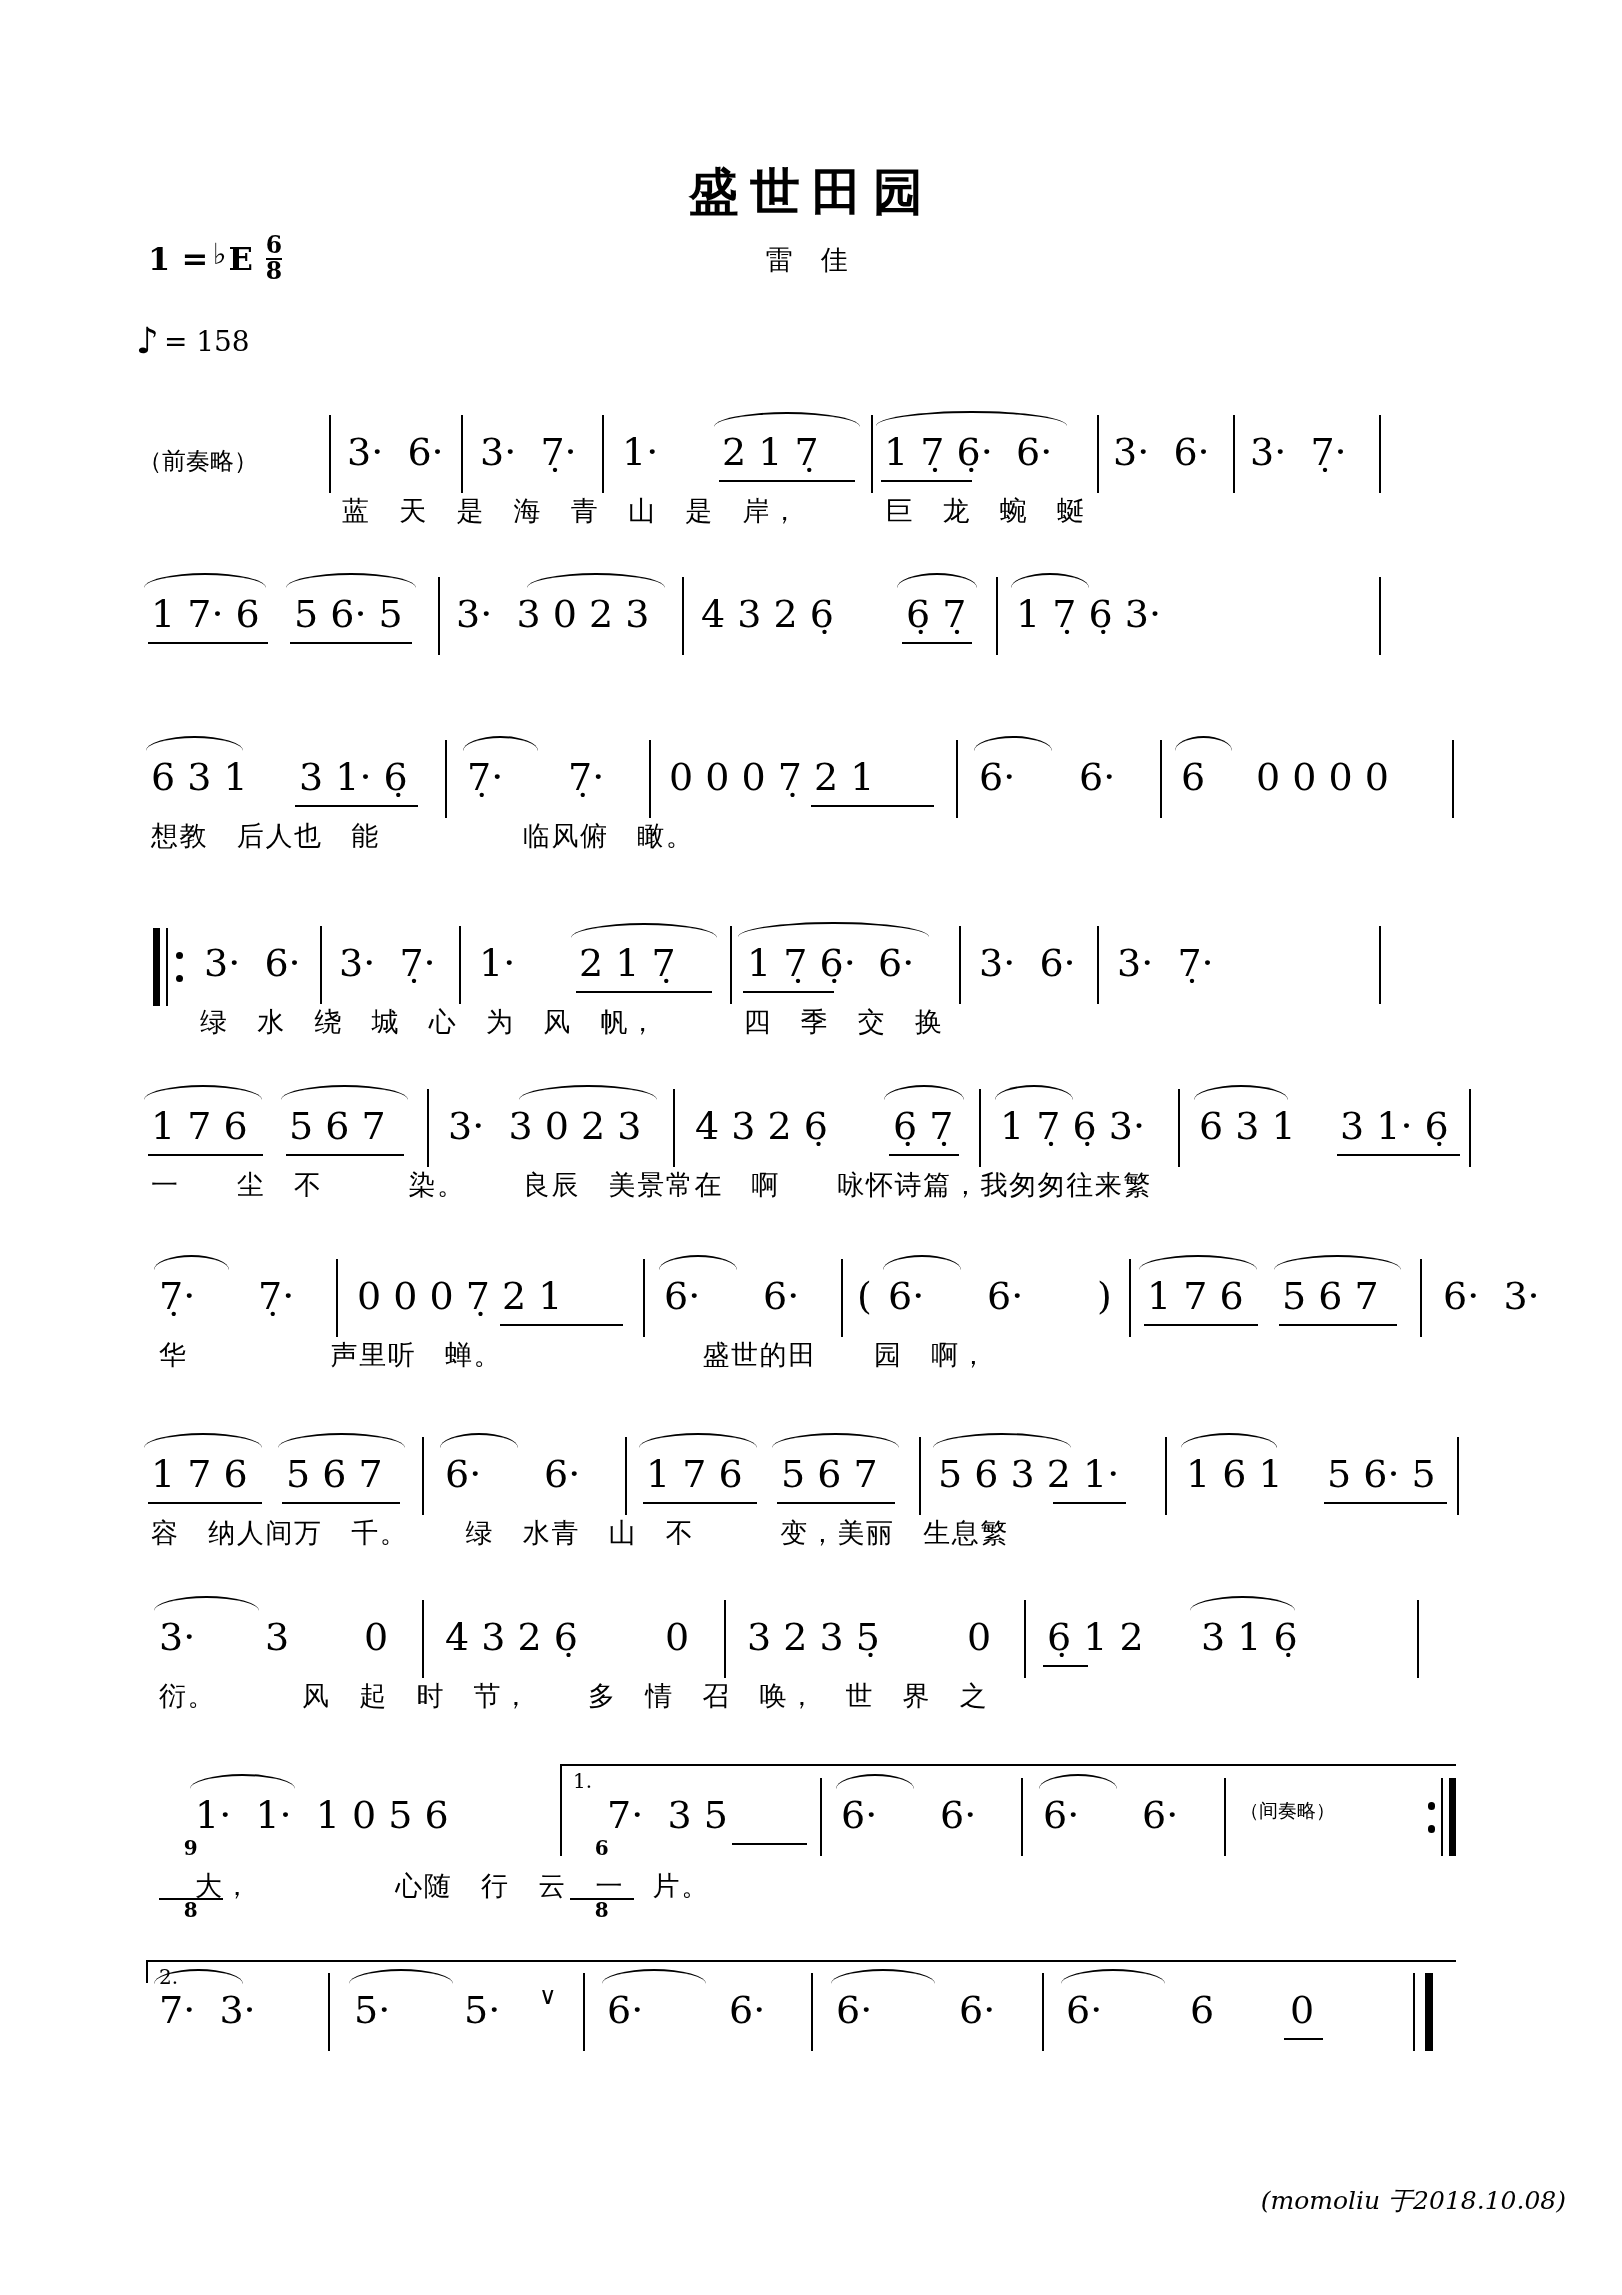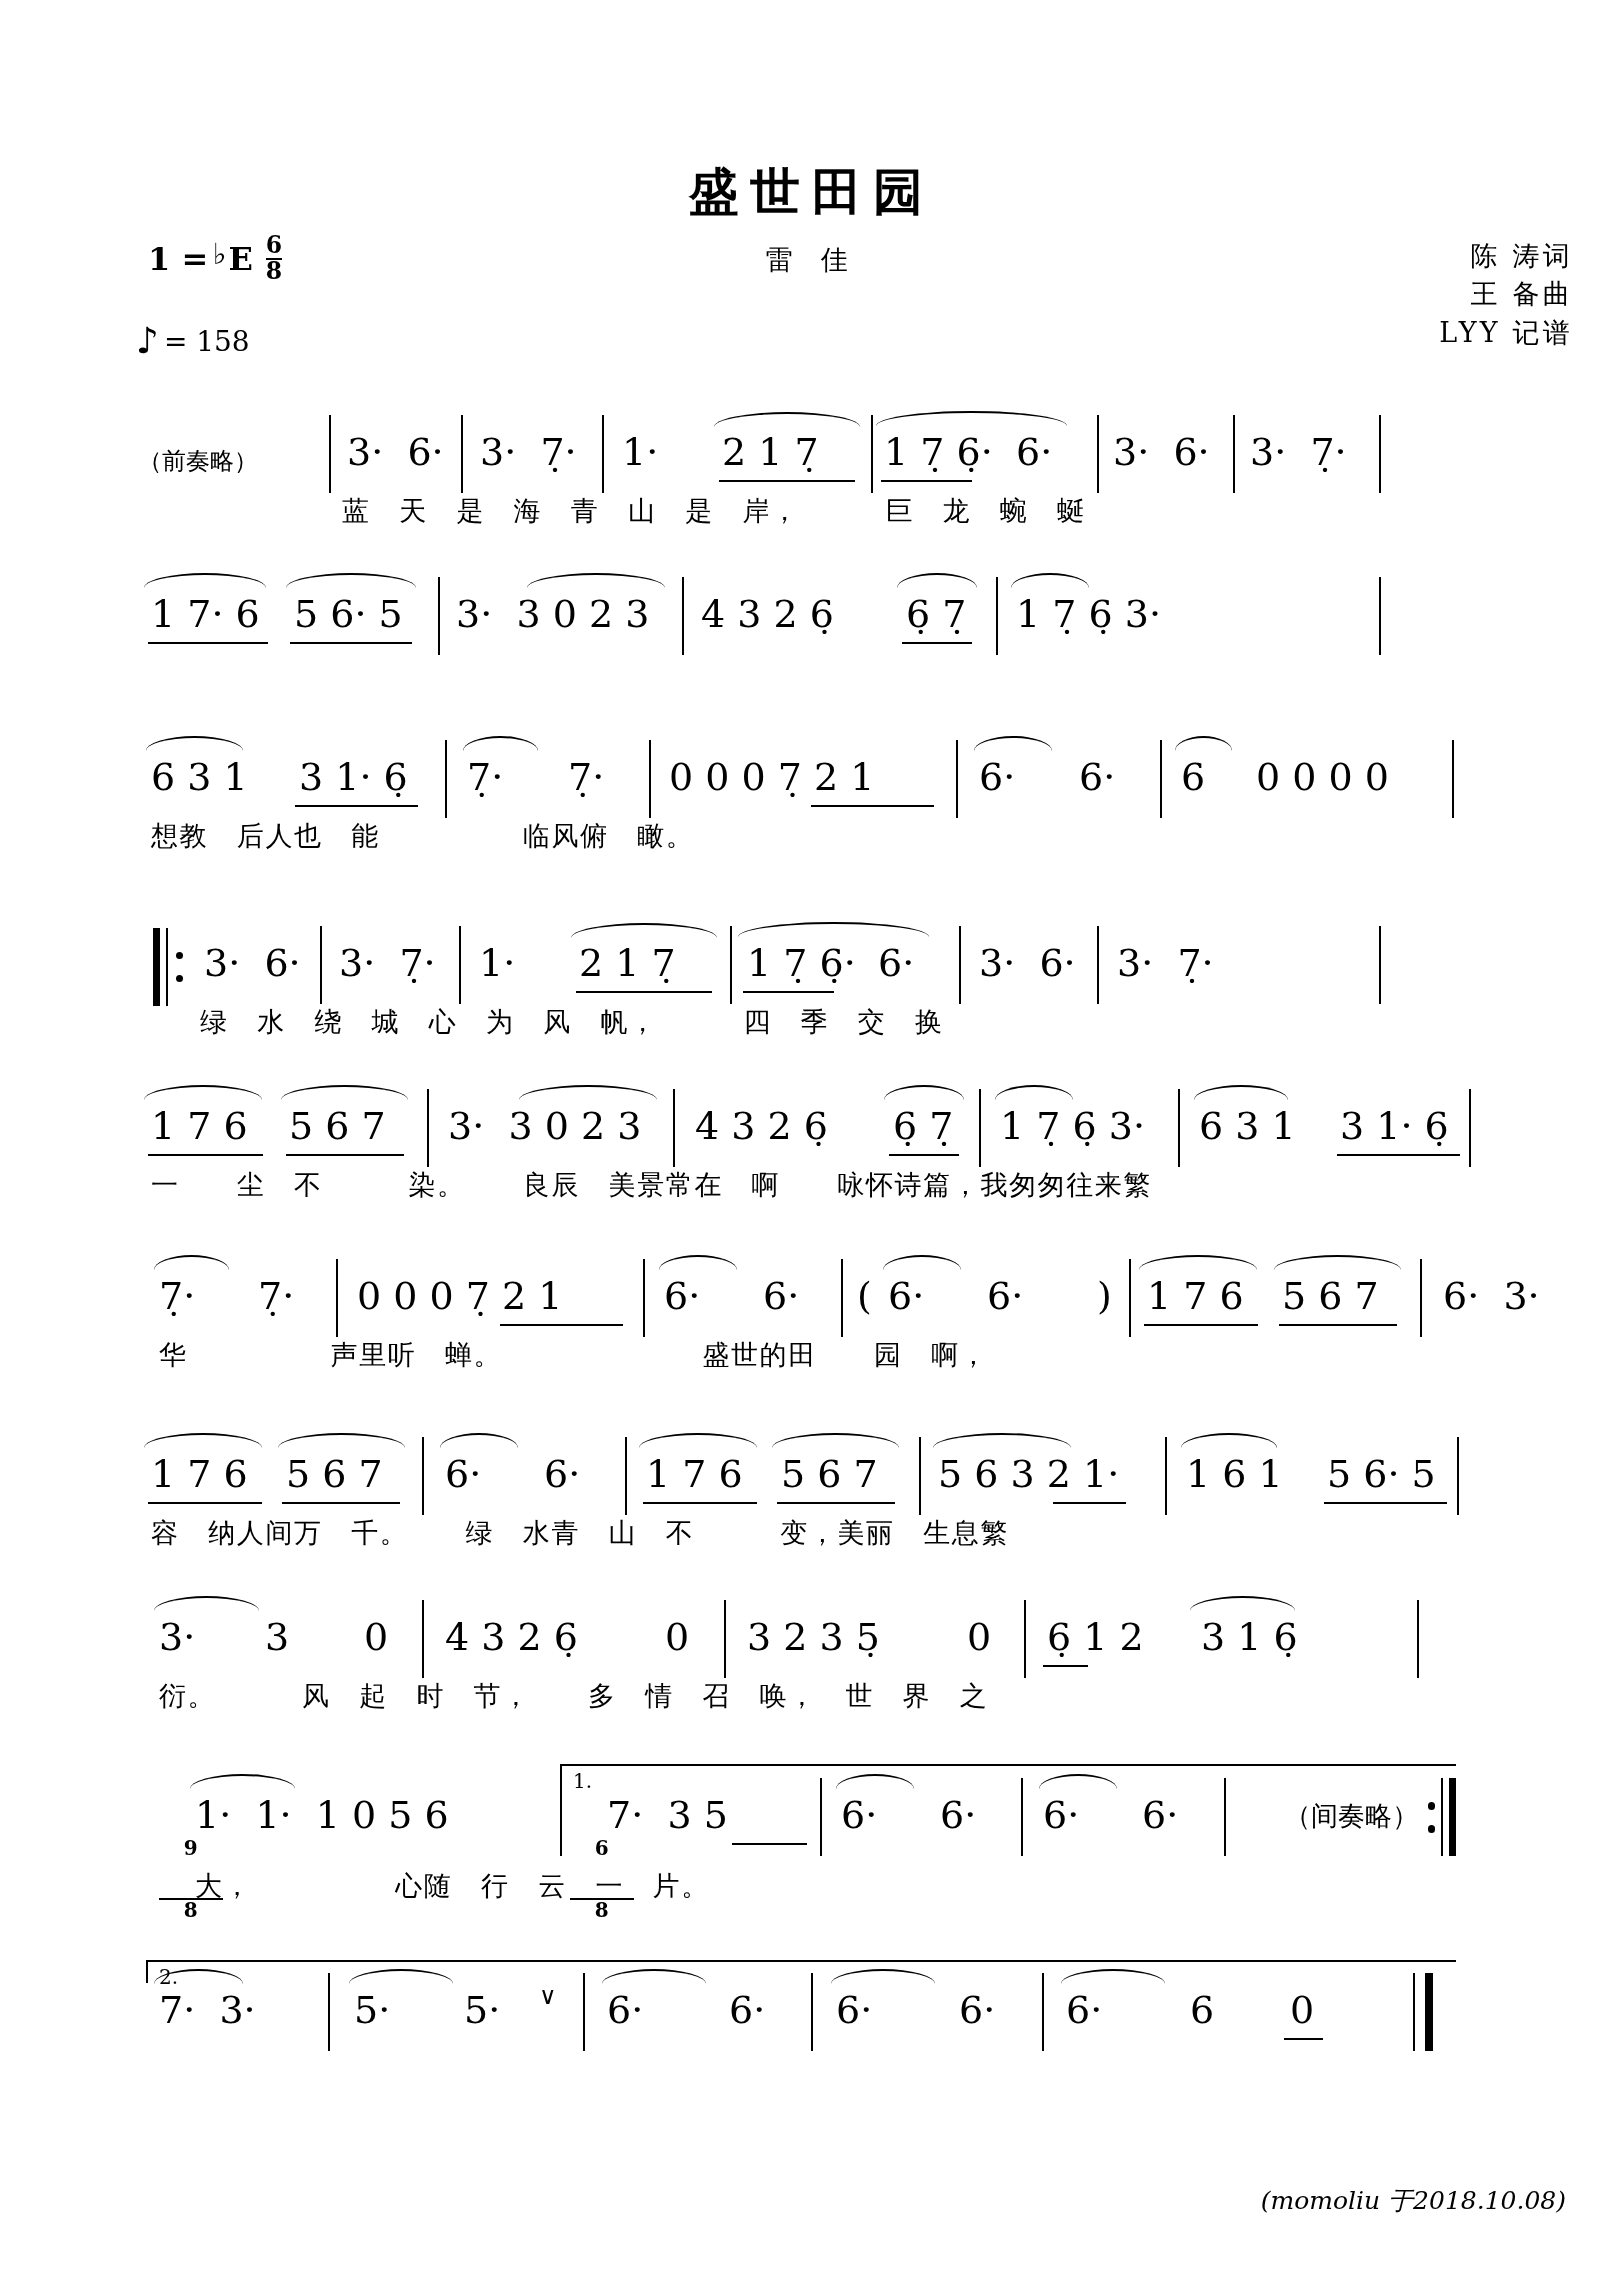--- a/index.html
+++ b/index.html
@@ -191,25 +191,20 @@
         <span class="num">6</span>
         <span class="den">8</span>
       </span>
     </div>
 
     <div class="tempo">
       <span class="note">♪</span>
       <span>= 158</span>
     </div>
 
-    <div class="credits">
-      <div>陈 涛词</div>
-      <div>王 备曲</div>
-      <div>LYY 记谱</div>
-    </div>
 
     <div class="system" style="top:430px;">
       <div class="prefix" style="left:138px; top:14.6px; font-size:24px;">（前奏略）</div>
       <div class="barline" style="left:329px; top:-14.6px; height:78px;"></div>
       <div class="notes-row" style="padding-left:0;">
         <span style="position:absolute; left:347px; top:0;">3·  6·</span>
         <span class="barline" style="left:461px; top:-14.6px; height:78px;"></span>
         <span style="position:absolute; left:480px; top:0;">3·  7̣·</span>
         <span class="barline" style="left:602px; top:-14.6px; height:78px;"></span>
         <span style="position:absolute; left:622px; top:0;">1·</span>
@@ -457,21 +452,21 @@
         <div class="underline" style="left:732px; top:50px; width:75px;"></div>
         <span class="barline" style="left:820px; top:-14.6px; height:78px;"></span>
         <span style="position:absolute; left:841px; top:0;">6·</span>
         <div class="tie" style="left:836px; top:-19.5px; width:78px;"></div>
         <span style="position:absolute; left:940px; top:0;">6·</span>
         <span class="barline" style="left:1021px; top:-14.6px; height:78px;"></span>
         <span style="position:absolute; left:1043px; top:0;">6·</span>
         <div class="tie" style="left:1039px; top:-19.5px; width:78px;"></div>
         <span style="position:absolute; left:1142px; top:0;">6·</span>
         <span class="barline" style="left:1224px; top:-14.6px; height:78px;"></span>
-        <span style="position:absolute; left:1284px; top:4.9px; font-size:27px;">（间奏略）</span>
+        <span style="position:absolute; left:1240px; top:4.9px; font-size:19px;">（间奏略）</span>
         <div class="repeat-end" style="left:1428px; top:-14.6px;">
           <div style="position:absolute; left:0px; top:24px; width:7.3px; height:7.3px; background:#000; border-radius:50%;"></div>
           <div style="position:absolute; left:0px; top:47px; width:7.3px; height:7.3px; background:#000; border-radius:50%;"></div>
           <div style="position:absolute; left:13px; top:0; width:2.4px; height:78px; background:#000;"></div>
           <div style="position:absolute; left:21px; top:0; width:7.3px; height:78px; background:#000;"></div>
         </div>
       </div>
       <div class="lyrics-row" style="padding-left:0;">
         <span style="position:absolute; left:195px; top:12px;">大，　　　　　心随　行　云　一　片。</span>
       </div>

